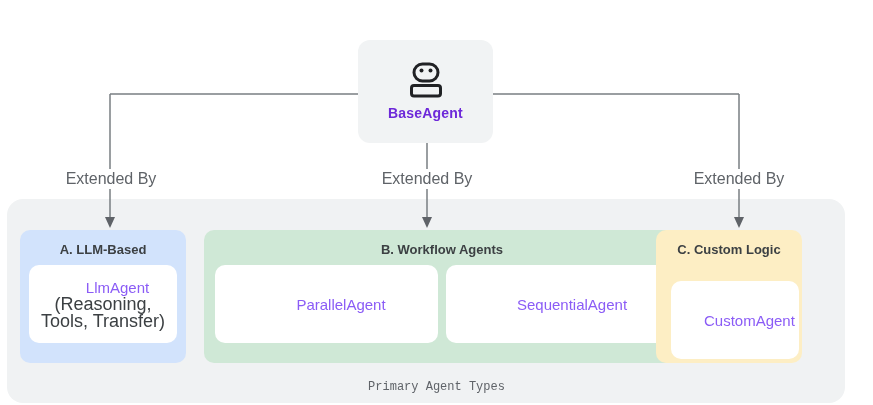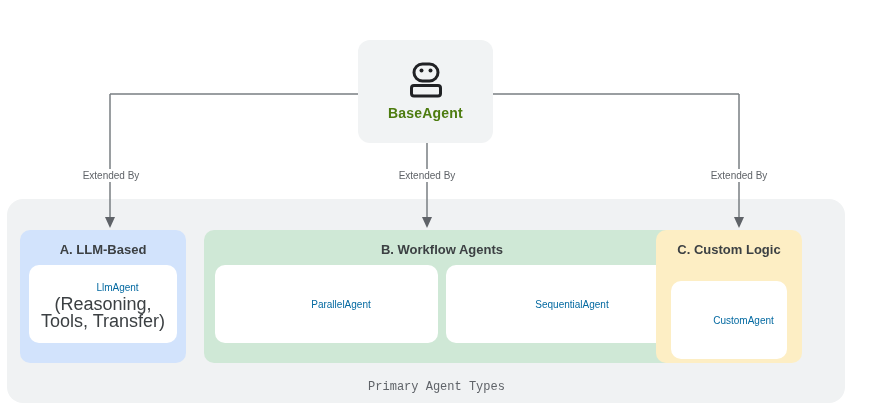--- a/index.html
+++ b/index.html
@@ -16,26 +16,26 @@
   }
   .connectors{position:absolute;left:0;top:0;z-index:2;}
   .base-node{
     position:absolute;left:358px;top:40px;width:135px;height:103px;
     border-radius:12px;
     display:flex;flex-direction:column;align-items:center;justify-content:center;
     z-index:3;
   }
   .base-label{
     margin-top:7px;
-    font-size:14px;font-weight:700;color:#4d7c0f;letter-spacing:.2px;
+    font-size:14px;font-weight:700;color:#6d28d9;letter-spacing:.2px;
   }
   .ext-label{
     position:absolute;top:169px;transform:translateX(-50%);
     background:#ffffff;padding:1px 4px;
-    font-size:10px;color:#5f6368;white-space:nowrap;
+    font-size:16px;color:#5f6368;white-space:nowrap;
     z-index:4;
   }
   .ext-left{left:111px;}
   .ext-mid{left:427px;}
   .ext-right{left:739px;}
   .group{
     position:absolute;top:230px;height:133px;border-radius:10px;
     box-sizing:border-box;z-index:3;
   }
   .group-a{left:20px;width:166px;}
@@ -49,21 +49,21 @@
     display:flex;gap:8px;margin-top:6px;box-sizing:border-box;
   }
   .group-a .children{padding:0 9px 0 9px;}
   .group-b .children{padding:0 11px;}
   .group-c .children{padding:16px 15px;}
   .card{
     flex:1;height:78px;background:#ffffff;border-radius:10px;
     display:flex;flex-direction:column;align-items:center;justify-content:center;
     text-align:center;padding:0 4px;box-sizing:content-box;
   }
-  .card-label{font-size:10px;line-height:17px;color:#0369a1;margin-left:29px;}
+  .card-label{font-size:15px;line-height:17px;color:#8b5cf6;margin-left:29px;}
   .card-sublabel{font-size:18px;line-height:17px;color:#3c4043;}
   .footer-label{
     position:absolute;left:0;right:0;top:380px;text-align:center;
     font-size:12px;color:#5f6368;z-index:3;font-family:Liberation Mono, monospace;
   }
 </style>
 </head>
 <body>
 
 <div class="canvas">

